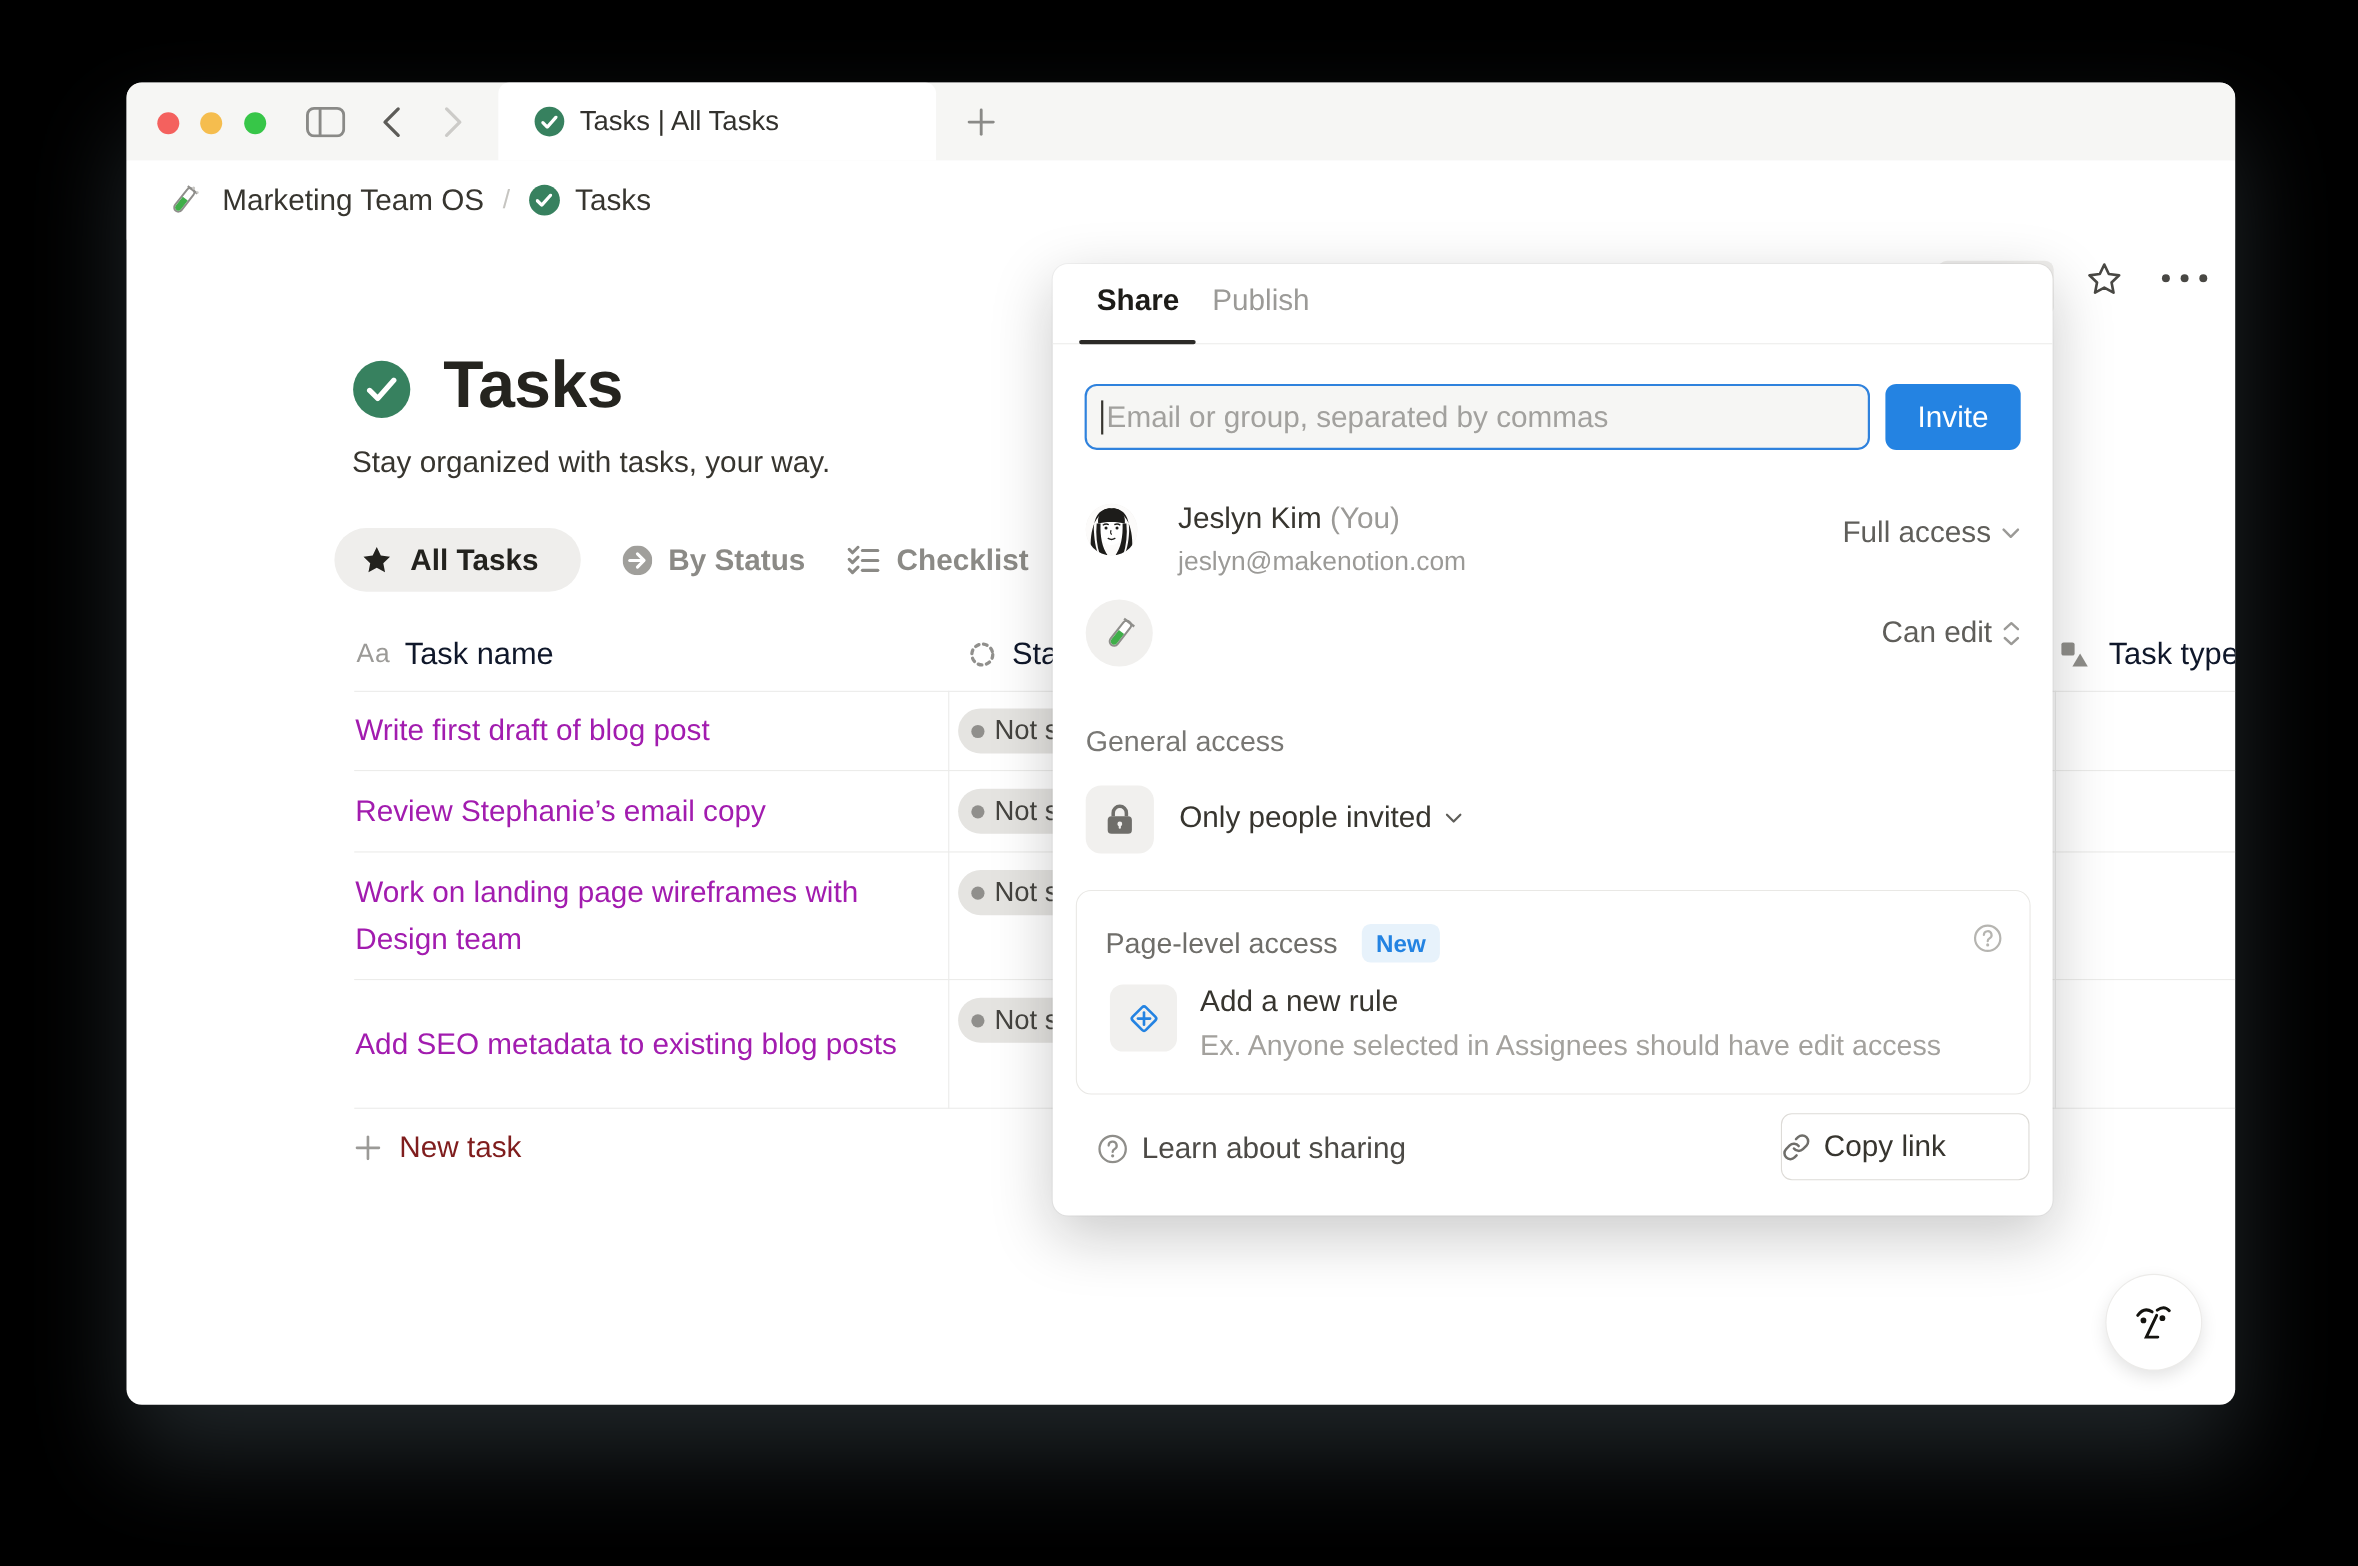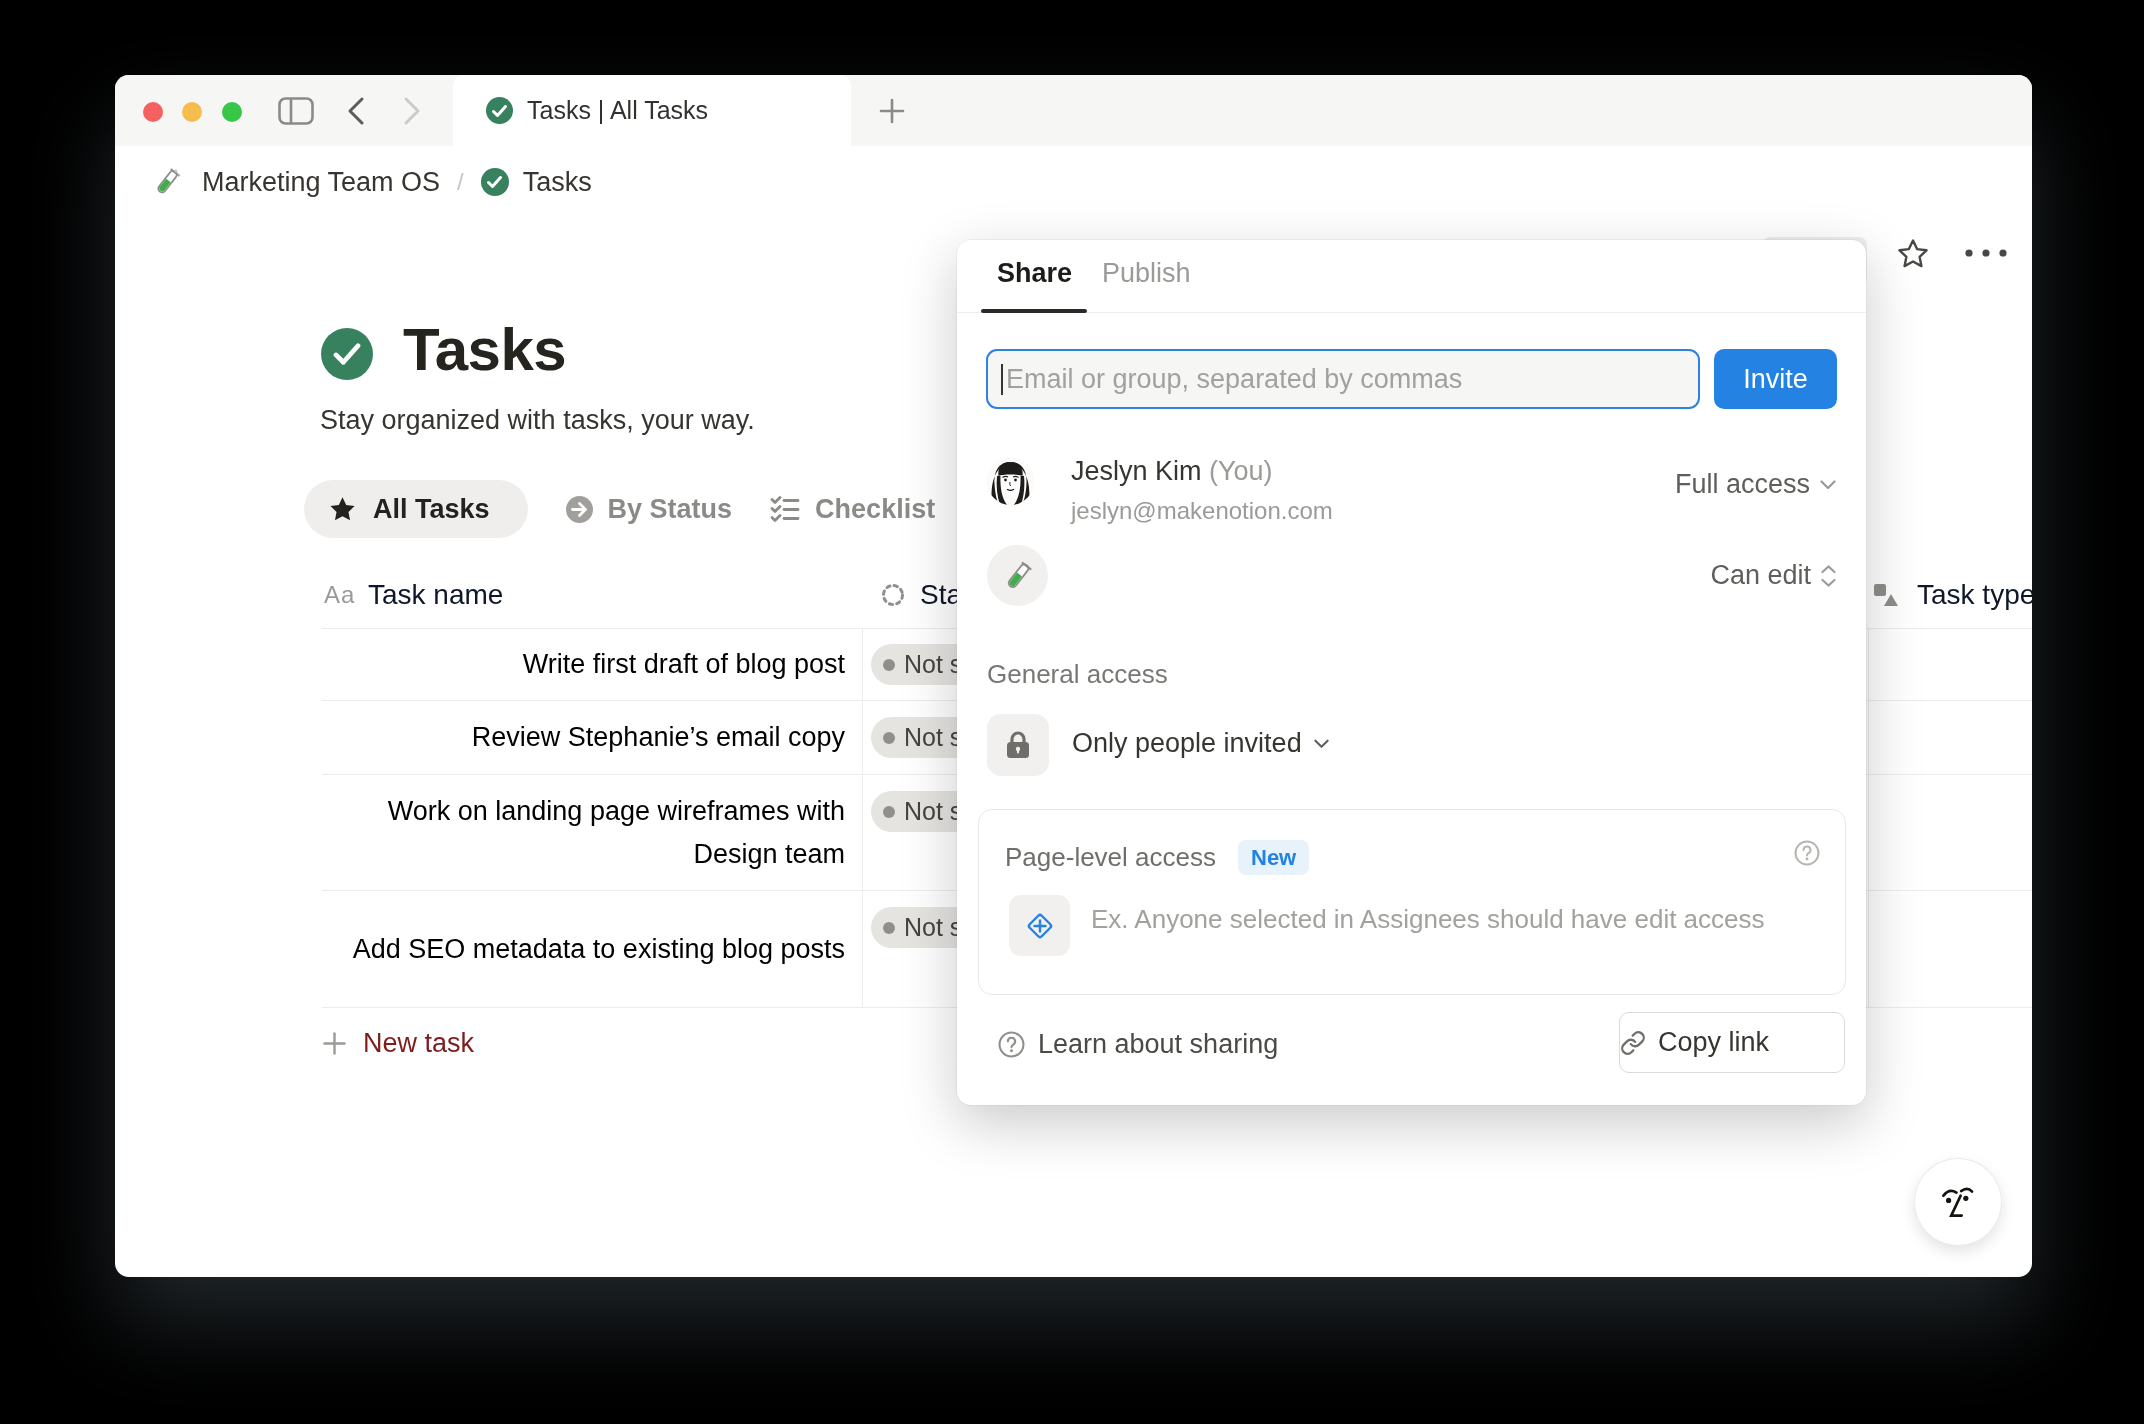--- a/index.html
+++ b/index.html
@@ -49,21 +49,21 @@
   .view-item .lbl { font-size:27px; font-weight:700; color:#8b8a86; }
 
   
   .thead { position:absolute; left:207px; top:490px; width:1710px; height:63px; }
   .thead .aa { position:absolute; left:2px; top:16px; font-size:24px; color:#9b9a97; letter-spacing:1px; }
   .th-label { position:absolute; top:14px; font-size:28px; color:#0f172a; white-space:nowrap; }
   .hline { position:absolute; left:207px; height:1px; background:#ececea; width:1710px; }
   .vline { position:absolute; top:553px; width:1px; height:380px; background:#ececea; }
   .trow { position:absolute; left:207px; width:1710px; border-bottom:1px solid #ececea; }
   .tname { position:absolute; left:1px; top:0; bottom:0; width:522px; display:flex; flex-direction:column; justify-content:center;
-           font-size:27px; line-height:43px; color:#000000;text-align:right; }
+           font-size:27px; line-height:43px; color:#a21caf; }
   .pill { position:absolute; left:549px; top:16px; height:41px; border-radius:21px; background:#e5e4e1;
           display:flex; align-items:center; padding:0 18px 0 12px; gap:9px; white-space:nowrap; }
   .pill-dot { width:12px; height:12px; border-radius:50%; background:#908f8c; flex:none; }
   .pill-text { font-size:25px; color:#454440; }
   .newtask { position:absolute; left:208px; top:944px; height:48px; display:flex; align-items:center; gap:17px; }
   .newtask .lbl { font-size:27px; color:#7f1d1d; }
 
   
   .dialog {
     position:absolute; left:842px; top:165px; width:909px; height:865px; background:#fff;
@@ -383,20 +383,21 @@
         </svg>
         <div class="rule-row">
           <div class="tile" style="width:61px;height:61px;border-radius:12px;">
             <svg width="36" height="36" viewBox="0 0 36 36">
               <rect x="9.5" y="9.5" width="17" height="17" rx="2.5" transform="rotate(45 18 18)" fill="none" stroke="#2483e2" stroke-width="2.4"></rect>
               <line x1="18" y1="12.5" x2="18" y2="23.5" stroke="#2483e2" stroke-width="2.4" stroke-linecap="round"></line>
               <line x1="12.5" y1="18" x2="23.5" y2="18" stroke="#2483e2" stroke-width="2.4" stroke-linecap="round"></line>
             </svg>
           </div>
           <div>
+            <div class="rule-title">Add a new rule</div>
             <div class="rule-hint">Ex. Anyone selected in Assignees should have edit access</div>
           </div>
         </div>
       </div>
 
       <div class="dlg-footer">
         <div class="learn">
           <svg width="27" height="27" viewBox="0 0 26 26">
             <circle cx="13" cy="13" r="11.5" fill="none" stroke="#8f8e8a" stroke-width="2"></circle>
             <path d="M9.5 10 a3.5 3.5 0 1 1 5 3.2 c-1.2 0.6 -1.5 1.3 -1.5 2.4" fill="none" stroke="#8f8e8a" stroke-width="2" stroke-linecap="round"></path>

